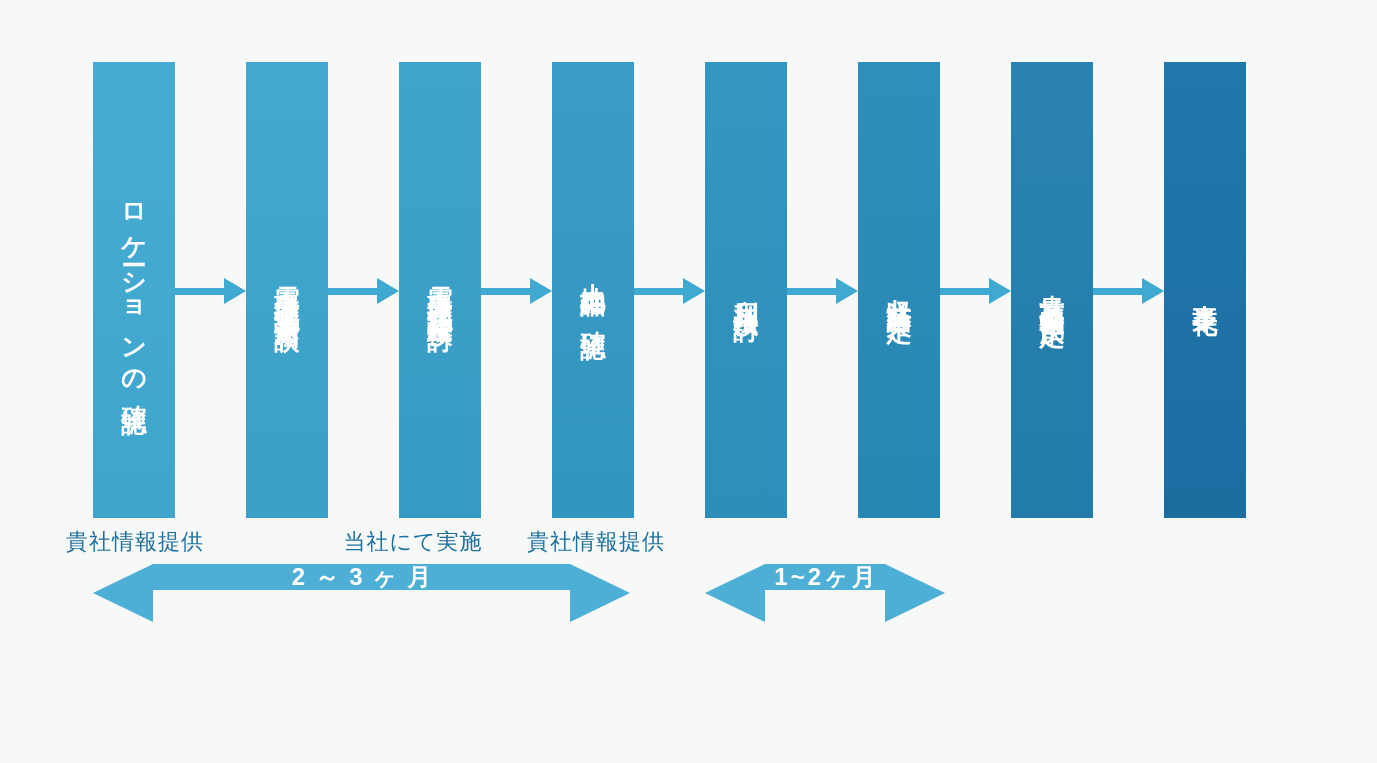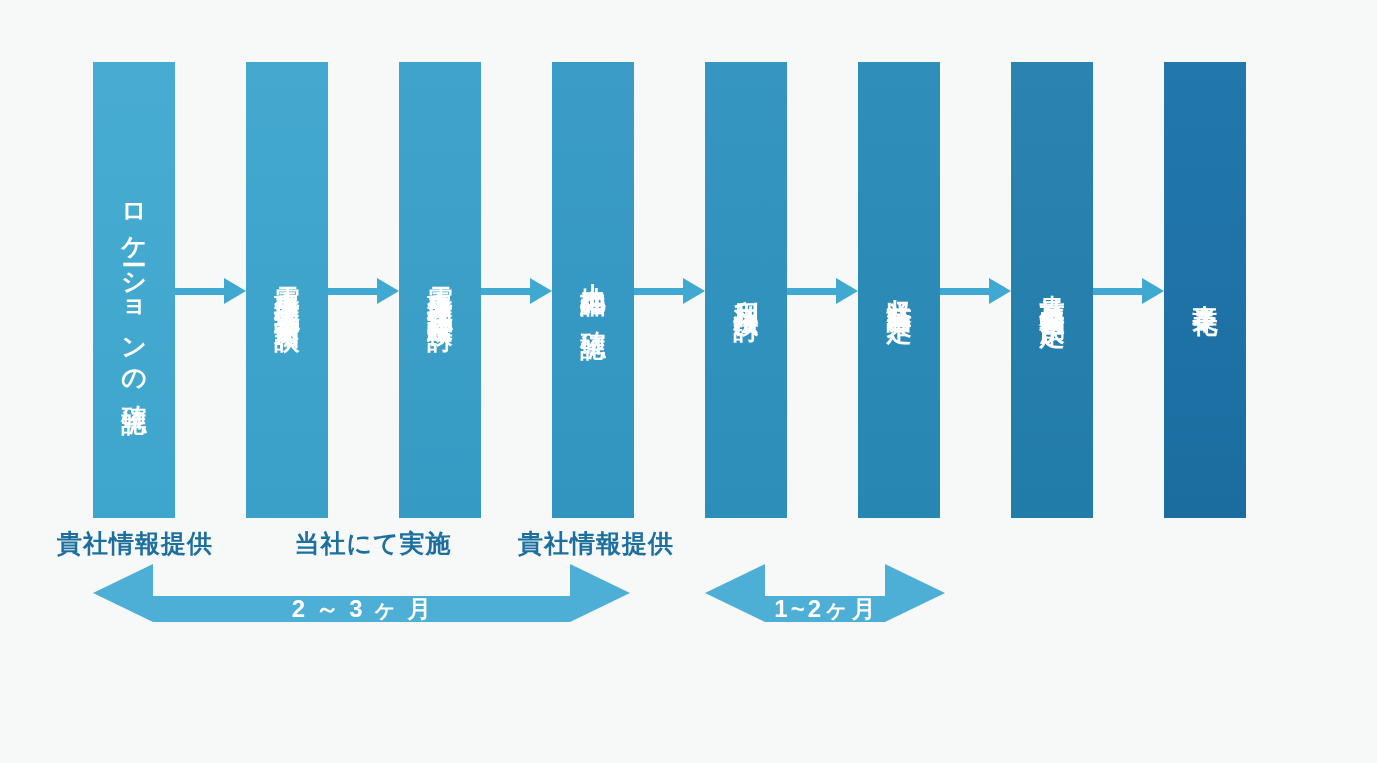--- a/index.html
+++ b/index.html
@@ -45,33 +45,33 @@
     border-top: 13px solid transparent;
     border-bottom: 13px solid transparent;
     border-left: 22px solid #3fa9d1;
   }
 
   
   .proc-label {
     position: absolute;
     top: 527px;
     transform: translateX(-50%);
-    font-size: 25px;
-    font-weight: bold;
+    font-size: 22px;
+    font-weight: normal;
     white-space: nowrap;
     letter-spacing: 1px;
     text-align: right;
   }
   .pl1 { left: 135px; } .pl2 { left: 373px; } .pl3 { left: 596px; } .pl4 { left: 912px; }
 
   
   .tl-arrow {
     position: absolute;
     top: 564px; height: 58px;
-    display: flex; align-items: flex-end;
+    display: flex; align-items: flex-start;
   }
   .tl-a { left: 93px;  width: 537px; }
   .tl-b { left: 705px; width: 240px; }
   .tl-head-left {
     width: 0; height: 0;
     border-top: 29px solid transparent;
     border-bottom: 29px solid transparent;
     border-right: 60px solid #4dafd5;
   }
   .tl-head-right {
@@ -146,21 +146,21 @@
   <div class="conn conn6">
     <div class="conn-shaft" style="background: rgb(63, 169, 209);"></div>
     <div class="conn-head" style="border-left-color: rgb(63, 169, 209);"></div>
   </div>
   <div class="conn conn7">
     <div class="conn-shaft" style="background: rgb(63, 169, 209);"></div>
     <div class="conn-head" style="border-left-color: rgb(63, 169, 209);"></div>
   </div>
 
   <div class="proc-label pl1" style="color: rgb(29, 111, 159);">貴社情報提供</div>
-  <div class="proc-label pl2" style="color: rgb(29, 111, 159);">当社にて実施</div>
+  <div class="proc-label pl2" style="color: rgb(29, 111, 159); margin-left: 40px;">当社にて実施</div>
   <div class="proc-label pl3" style="color: rgb(29, 111, 159);">貴社情報提供</div>
 
   <div class="tl-arrow tl-a">
     <div class="tl-head-left" style="border-right-color: rgb(77, 175, 213);"></div>
     <div class="tl-shaft" style="background: rgb(77, 175, 213);">
       <span class="tl-label" style="color: rgb(255, 255, 255);">2～3ヶ月</span>
     </div>
     <div class="tl-head-right" style="border-left-color: rgb(77, 175, 213);"></div>
   </div>
 

